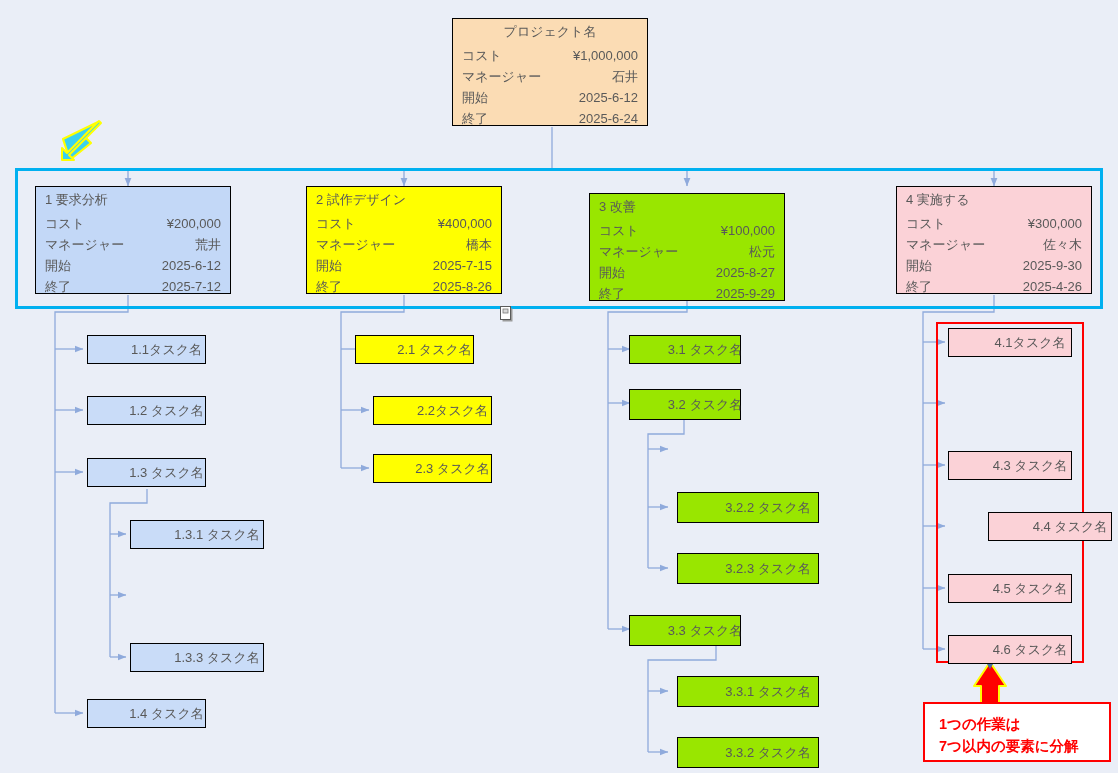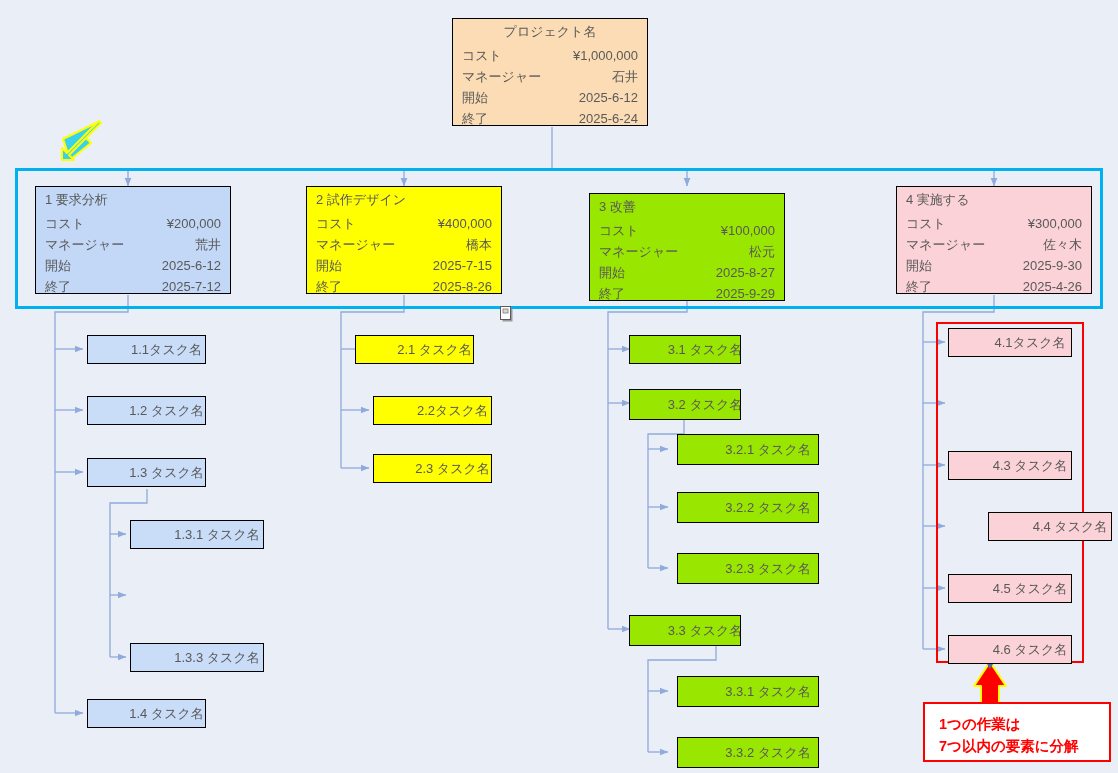--- a/index.html
+++ b/index.html
@@ -271,21 +271,20 @@
   <div class="task fill-blue-lt" style="left:130px;top:520px;width:134px;height:29px;">1.3.1 タスク名</div>
   <div class="task fill-blue-lt" style="left:130px;top:643px;width:134px;height:29px;">1.3.3 タスク名</div>
   <div class="task fill-blue-lt" style="left:87px;top:699px;width:119px;height:29px;">1.4 タスク名</div>
 
   <div class="task fill-yellow" style="left:355px;top:335px;width:119px;height:29px;">2.1 タスク名</div>
   <div class="task fill-yellow" style="left:373px;top:396px;width:119px;height:29px;">2.2タスク名</div>
   <div class="task fill-yellow" style="left:373px;top:454px;width:119px;height:29px;">2.3 タスク名</div>
 
   <div class="task fill-green" style="left:629px;top:335px;width:112px;height:29px;">3.1 タスク名</div>
   <div class="task fill-green" style="left:629px;top:389px;width:112px;height:31px;">3.2 タスク名</div>
-  <div class="task fill-green" style="left:677px;top:434px;width:142px;height:31px;">3.2.1 タスク名</div>
   <div class="task fill-green" style="left:677px;top:492px;width:142px;height:31px;">3.2.2 タスク名</div>
   <div class="task fill-green" style="left:677px;top:553px;width:142px;height:31px;">3.2.3 タスク名</div>
   <div class="task fill-green" style="left:629px;top:615px;width:112px;height:31px;">3.3 タスク名</div>
   <div class="task fill-green" style="left:677px;top:676px;width:142px;height:31px;">3.3.1 タスク名</div>
   <div class="task fill-green" style="left:677px;top:737px;width:142px;height:31px;">3.3.2 タスク名</div>
 
   <div class="red-rect" style="left:936px;top:322px;width:148px;height:341px;"></div>
 
   <div class="task fill-pink" style="left:948px;top:328px;width:124px;height:29px;">4.1タスク名</div>
   <div class="task fill-pink" style="left:948px;top:451px;width:124px;height:29px;">4.3 タスク名</div>

